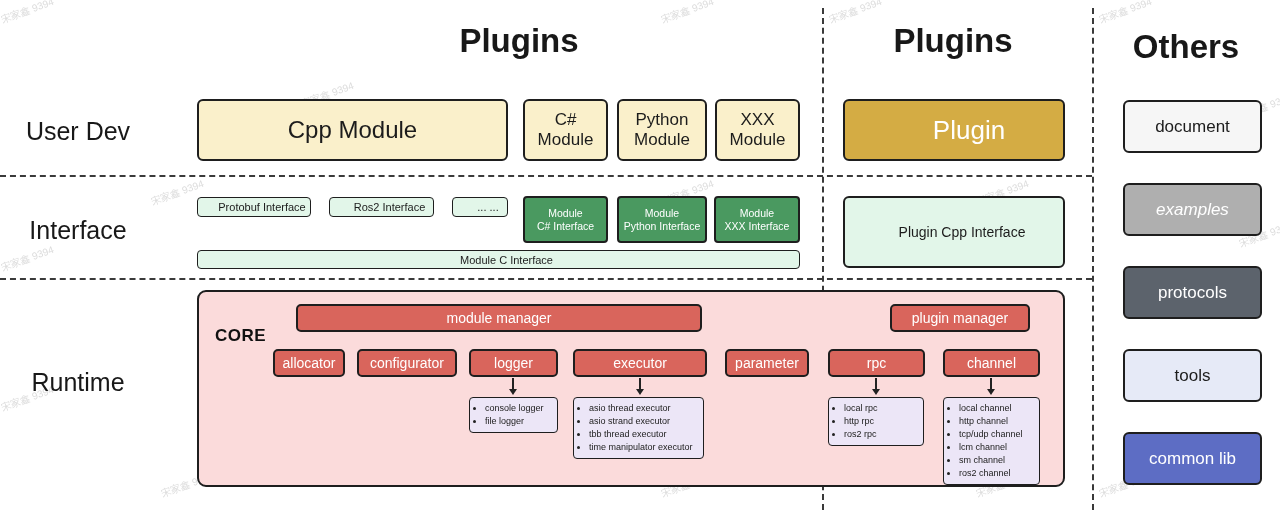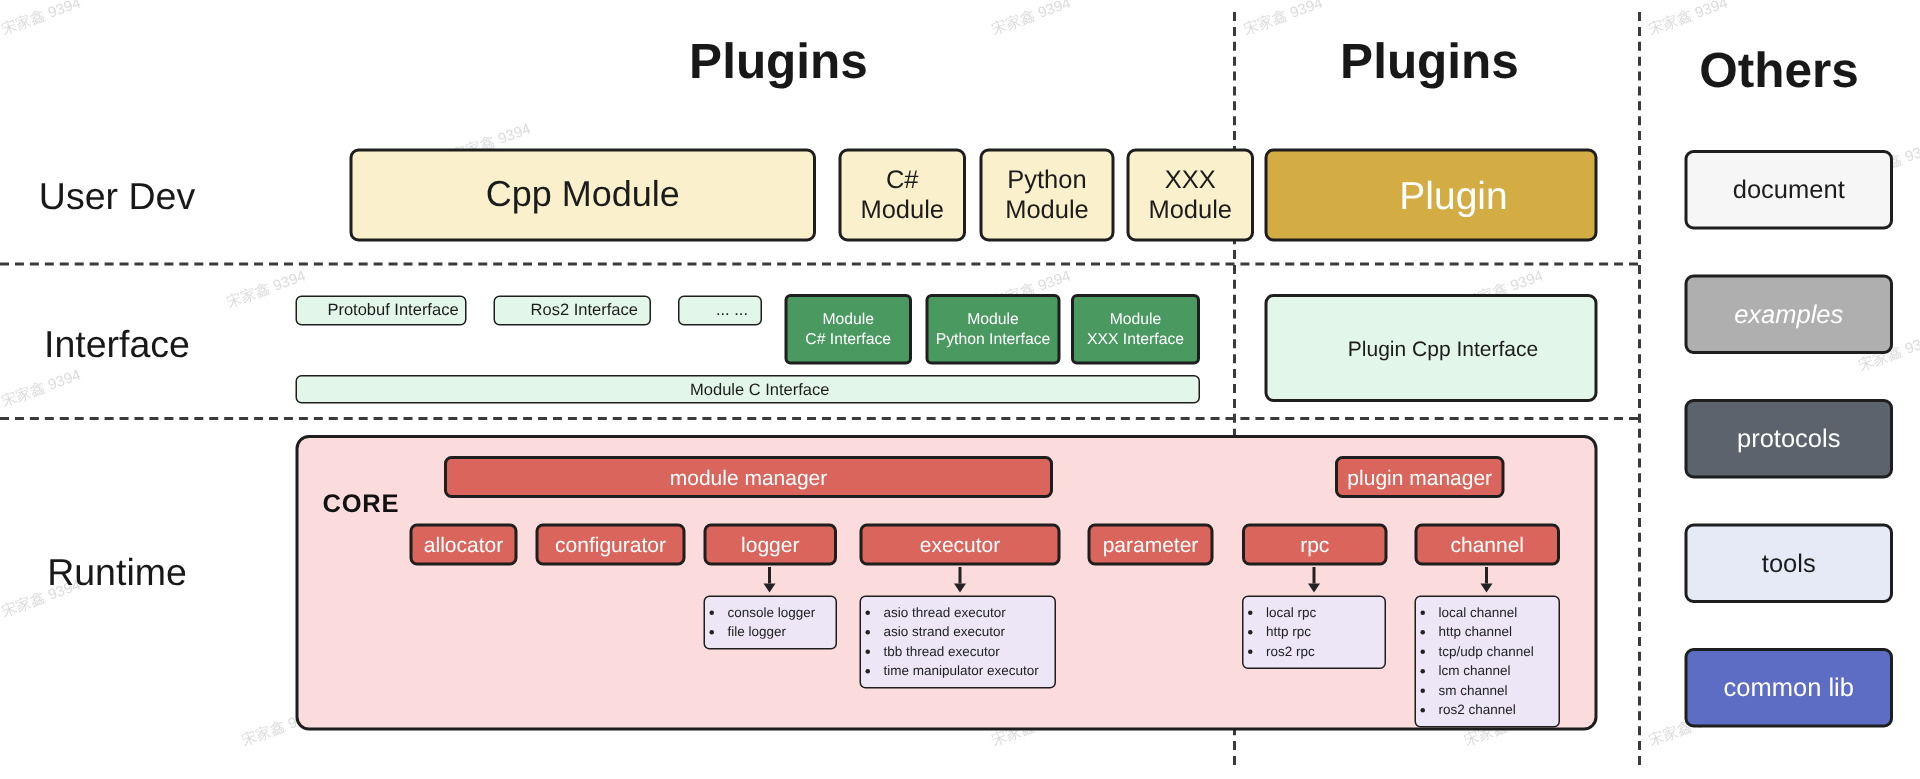--- a/index.html
+++ b/index.html
@@ -10,21 +10,21 @@
   .wm{position:absolute;transform:rotate(-20deg);font-size:10px;color:#c4c4c4;opacity:.6;white-space:nowrap;pointer-events:none;}
   .vsep{position:absolute;top:8px;height:502px;width:0;border-left:2px dashed #3a3a3a;}
   .hsep{position:absolute;left:0;width:1092px;height:0;border-top:2px dashed #3a3a3a;}
   .hdr{position:absolute;text-align:center;font-size:33px;font-weight:600;color:#181818;}
   .rowlbl{position:absolute;text-align:center;font-size:25px;font-weight:500;color:#181818;width:130px;}
   .box{
     position:absolute;box-sizing:border-box;border:2px solid #1e1e1e;border-radius:6px;
     display:flex;align-items:center;justify-content:center;text-align:center;
   }
   .ml{white-space:pre-line;line-height:1.2;}
-  .cream{background:var(--cream,#FAF0CB);font-size:17px;margin-left:36px;}
+  .cream{background:var(--cream,#FAF0CB);font-size:17px;}
   .cream.big{font-size:24px;}
   .gold{background:var(--gold,#D4AC44);color:#fff;font-size:26px;padding-left:30px;}
   .lgreen{background:var(--light-green,#E2F6E9);border-width:1.5px;border-radius:4px;font-size:11px;padding-left:16px;}
   .lgreen.big{border-width:2px;border-radius:6px;font-size:14px;}
   .dgreen{background:var(--dark-green,#4A9960);color:#fff;border-radius:4px;font-size:10.5px;}
   .core{background:var(--pink,#FBDBDB);border-radius:9px;border-width:2.5px;}
   .corelbl{position:absolute;left:16px;top:34px;font-size:17px;font-weight:700;letter-spacing:.5px;color:#111;}
   .red{background:var(--red,#D9655C);color:#fff;border-radius:5px;font-size:14px;}
   .comp{top:57px;height:28px;}
   .mgr{top:12px;height:28px;}
@@ -98,21 +98,21 @@
 Python Interface</div>
   <div class="box dgreen ml" style="left:714px;top:196px;width:86px;height:47px">Module
 XXX Interface</div>
 
   <div class="box lgreen big" style="left:843px;top:196px;width:222px;height:72px">Plugin Cpp Interface</div>
 
   <div class="box core" style="left:197px;top:290px;width:868px;height:197px">
     <div class="corelbl">CORE</div>
 
     <div class="box red mgr" style="left:97px;width:406px">module manager</div>
-    <div class="box red mgr" style="left:691px;width:113px">plugin manager</div>
+    <div class="box red mgr" style="left:691px;width:140px">plugin manager</div>
 
     <div class="box red comp" style="left:74px;width:72px">allocator</div>
     <div class="box red comp" style="left:158px;width:100px">configurator</div>
     <div class="box red comp" style="left:270px;width:89px">logger</div>
     <div class="box red comp" style="left:374px;width:134px">executor</div>
     <div class="box red comp" style="left:526px;width:84px">parameter</div>
     <div class="box red comp" style="left:629px;width:97px">rpc</div>
     <div class="box red comp" style="left:744px;width:97px">channel</div>
 
     <div class="arrow" style="left:313px;top:86px"></div>

